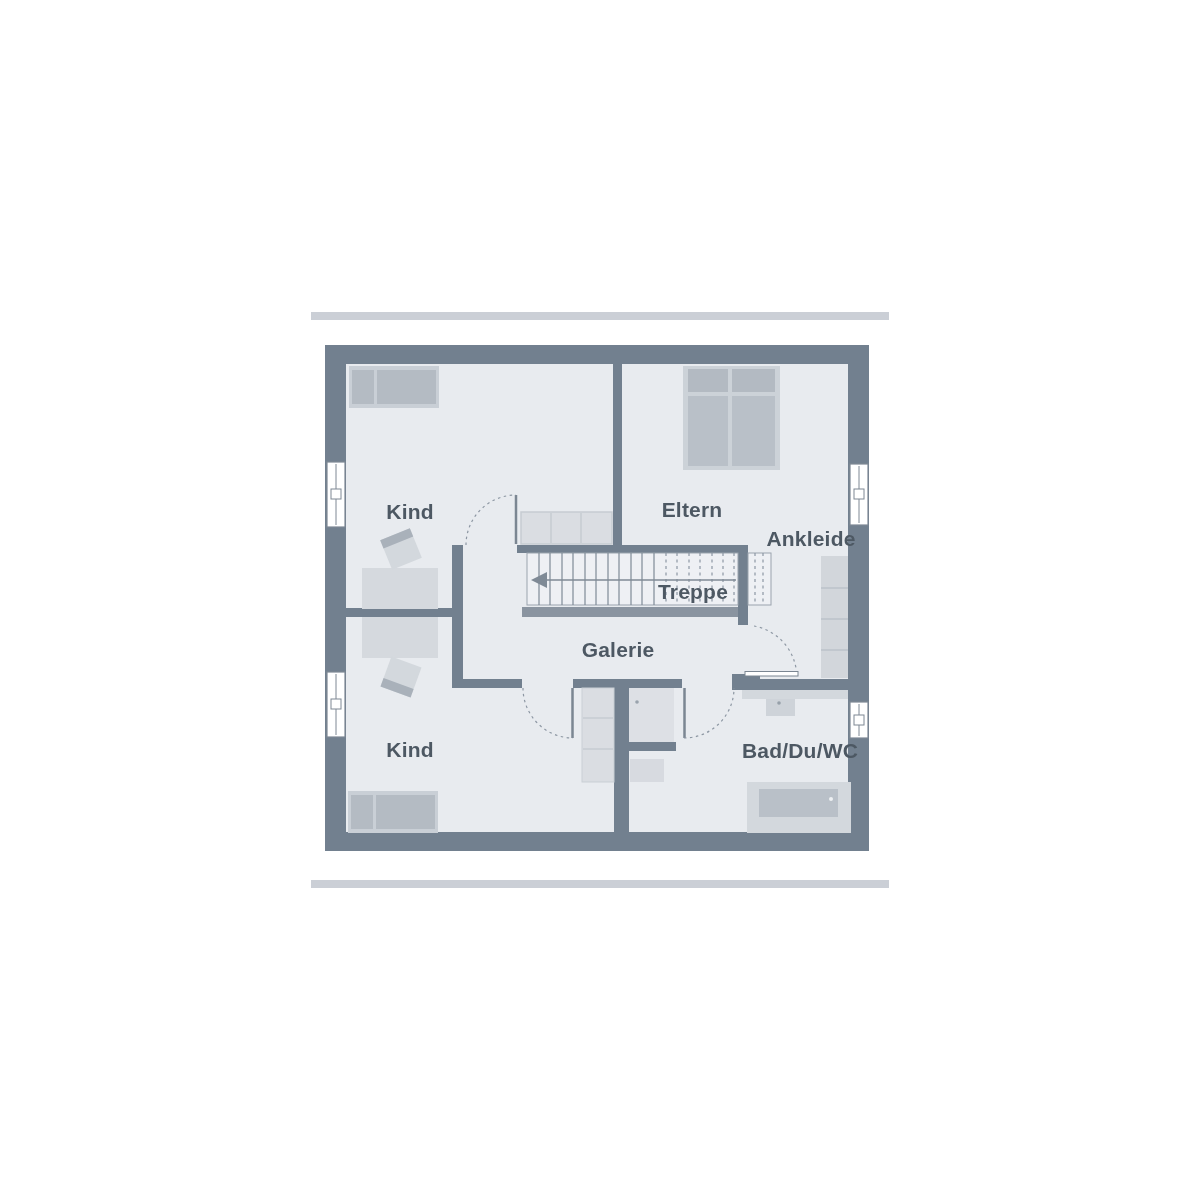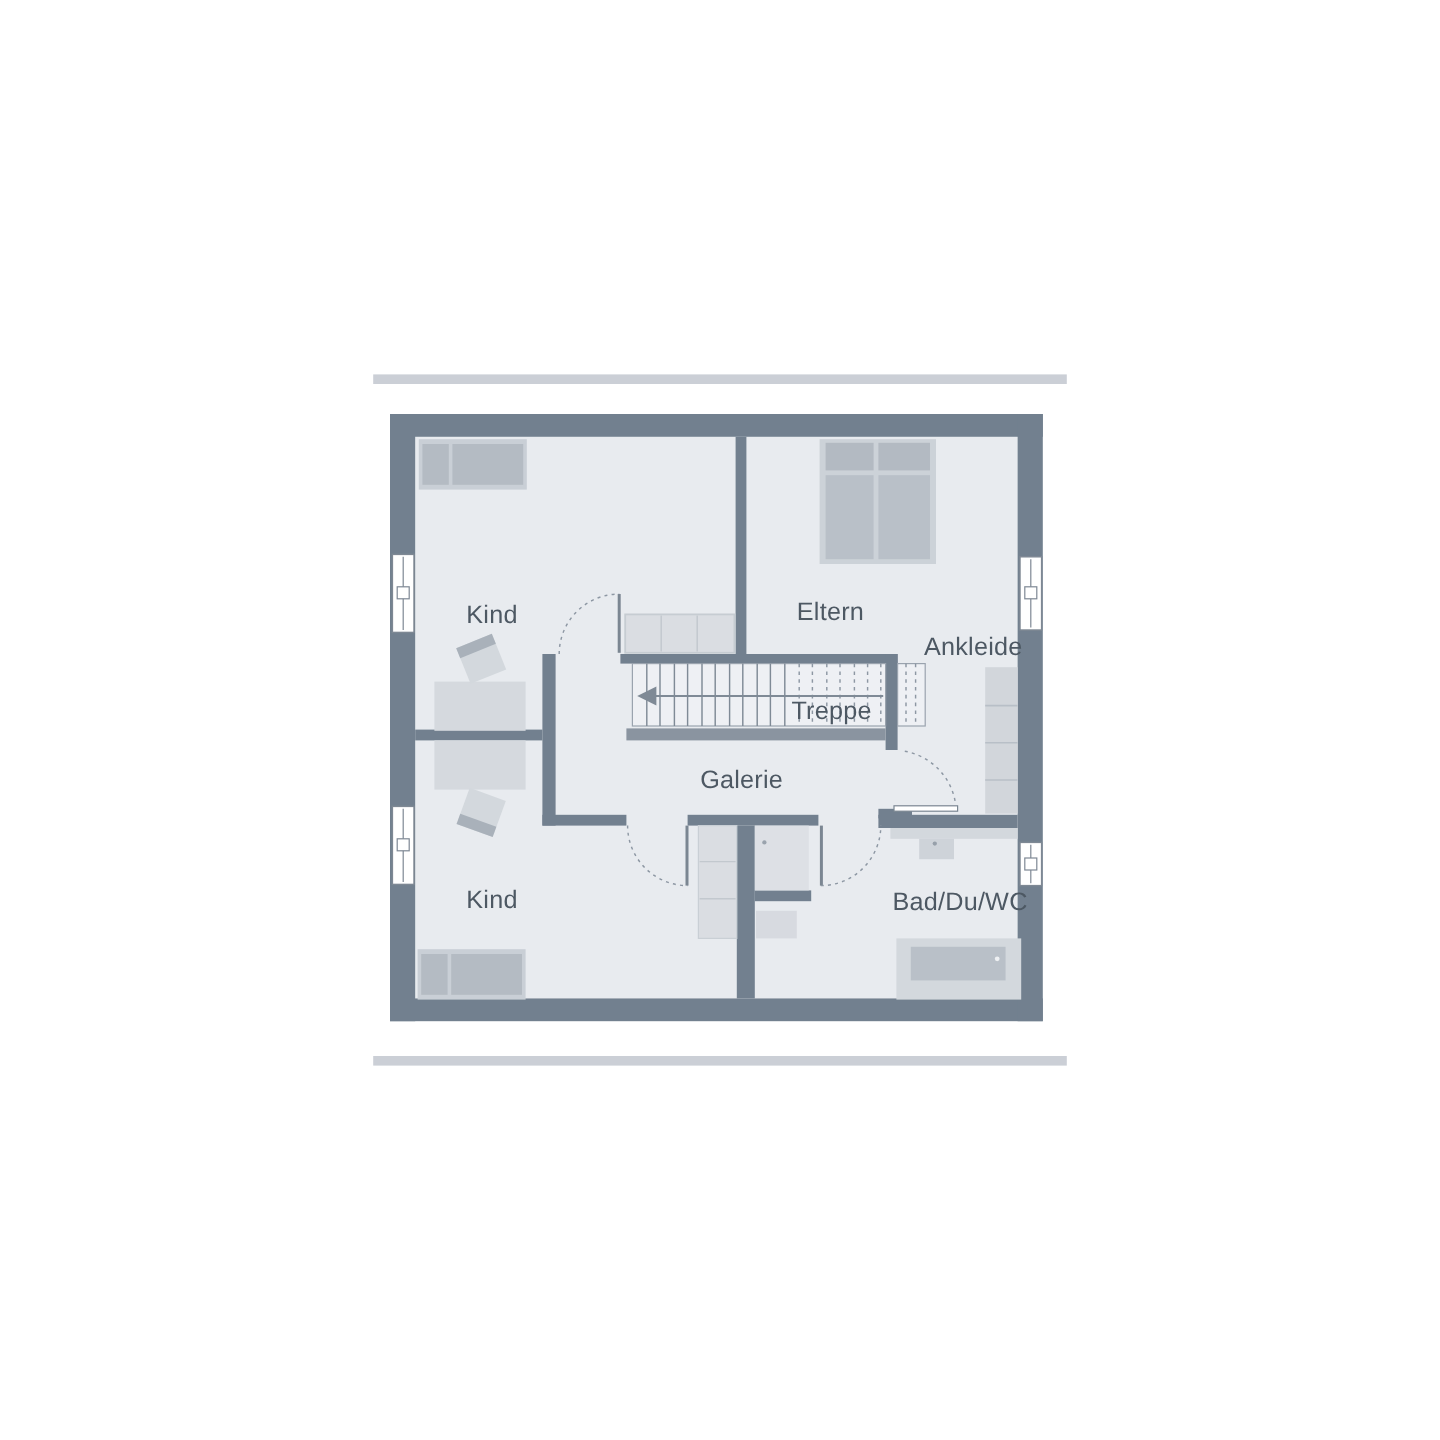--- a/index.html
+++ b/index.html
@@ -1,17 +1,17 @@
 <!DOCTYPE html>
 <html><head>
 <meta charset="utf-8">
 <style>
   html,body{margin:0;padding:0;background:#ffffff;}
   .page{position:relative;width:1200px;height:1200px;background:#ffffff;overflow:hidden;
-        font-family:"Liberation Sans", sans-serif;}
+        font-family:"Liberation Sans", sans-serif;font-weight:bold;}
   svg{position:absolute;left:0;top:0;}
   .room-label{fill:#4d5863;font-size:21px;font-family:"Liberation Sans",sans-serif;letter-spacing:.2px;}
 </style>
 </head>
 <body>
 
 <div class="page">
 <svg width="1200" height="1200" viewBox="0 0 1200 1200">
 
   <rect x="311" y="312" width="578" height="8" fill="#cbcfd6"></rect>

